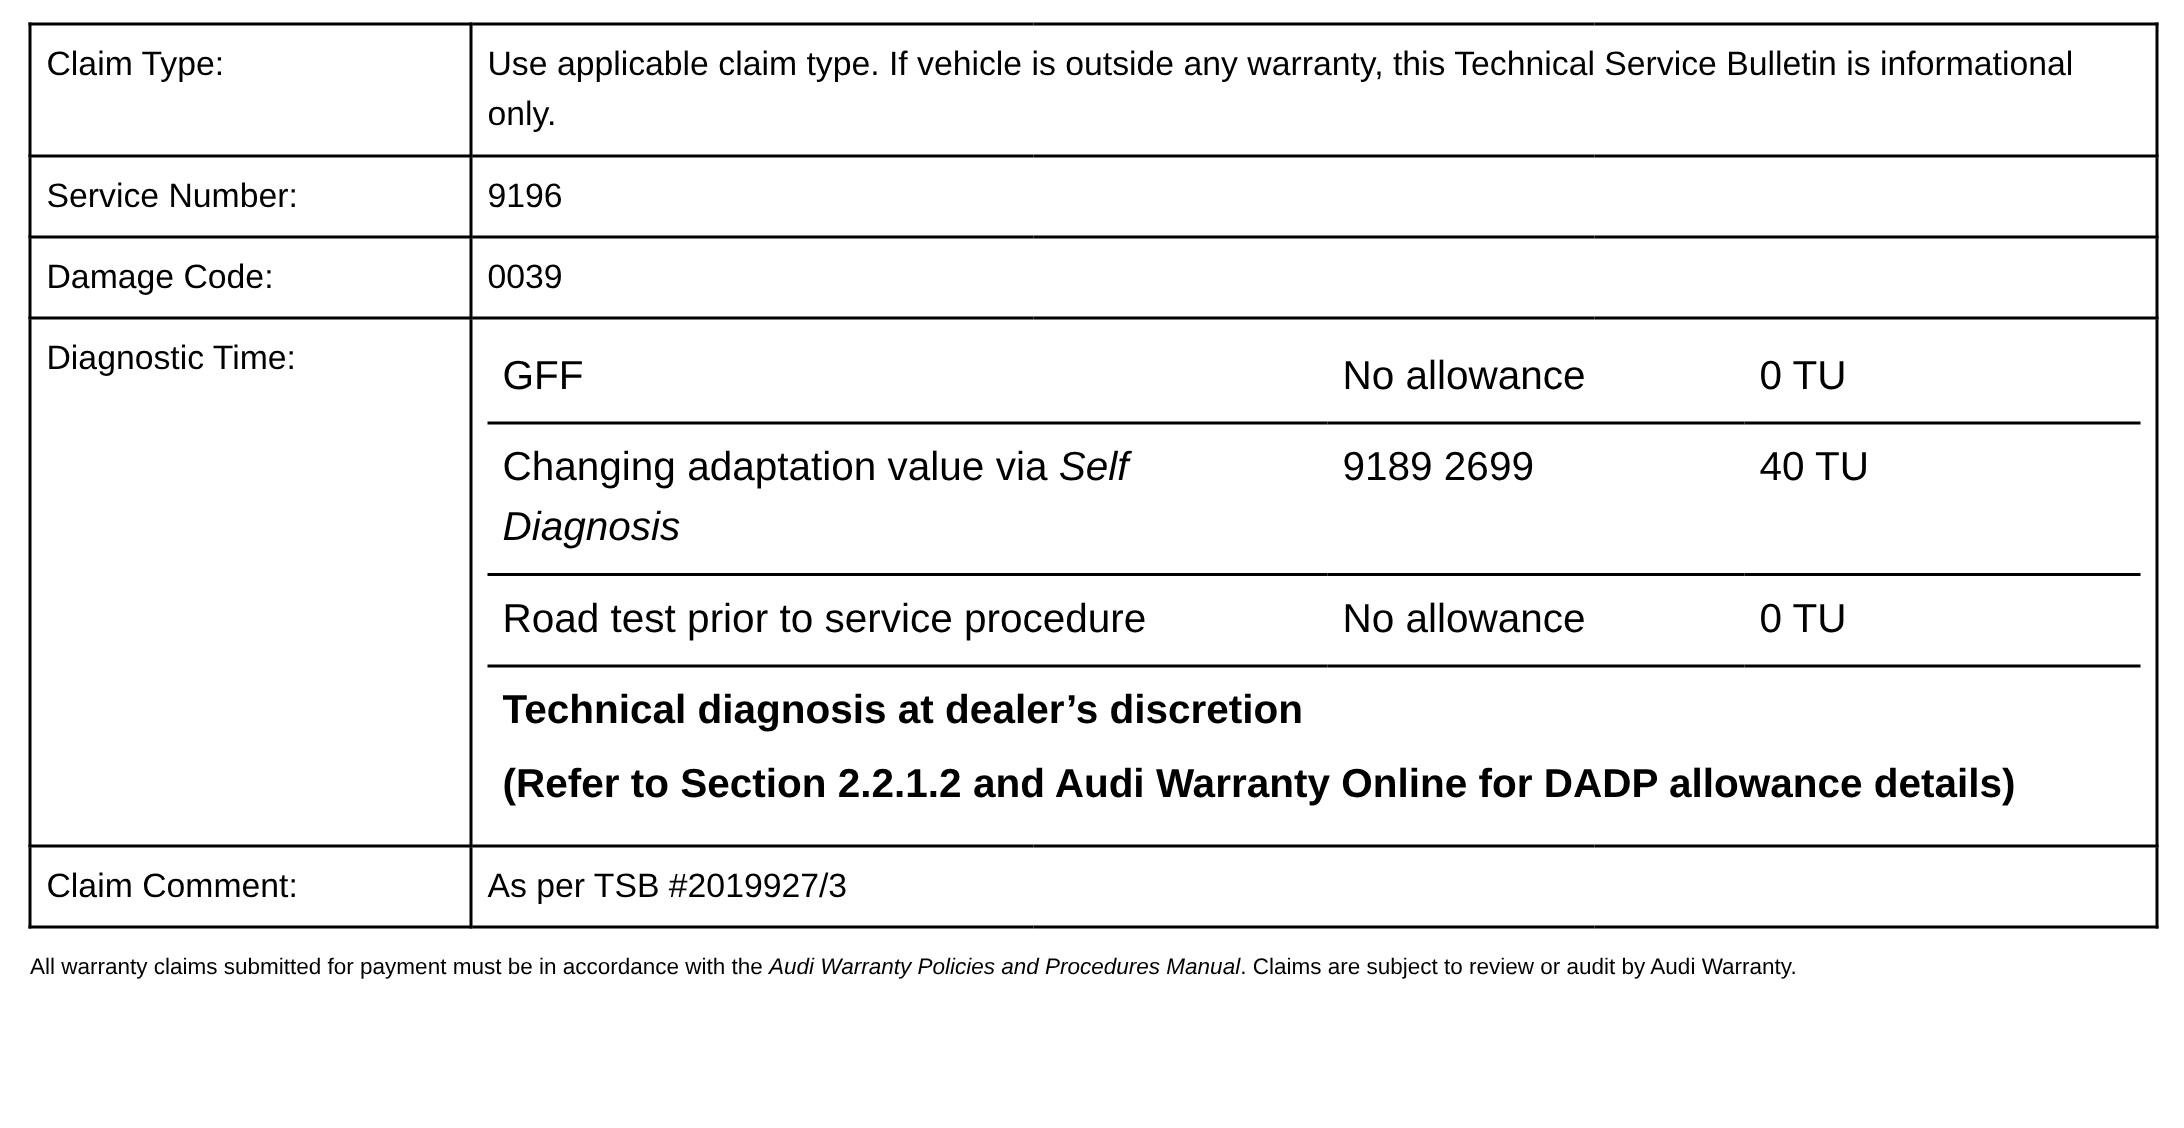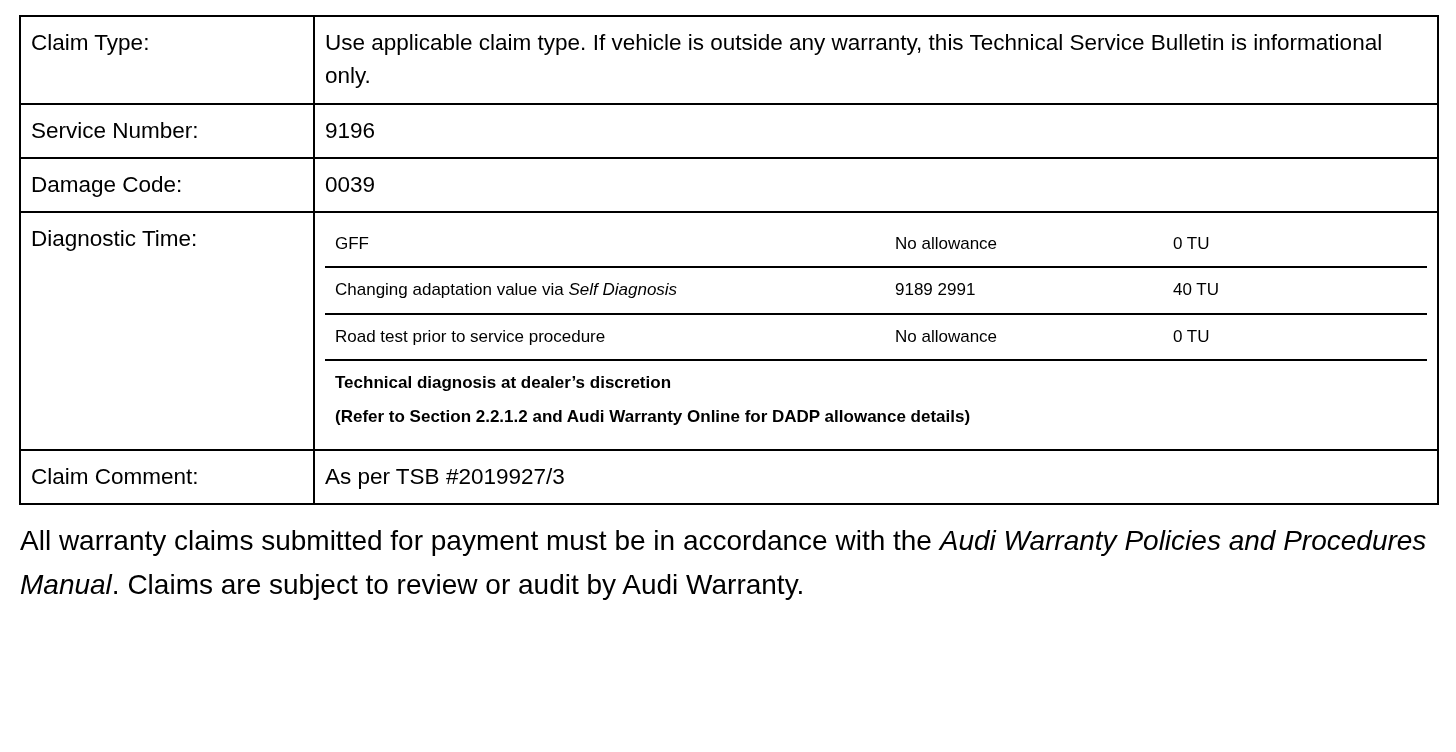--- a/index.html
+++ b/index.html
@@ -46,21 +46,21 @@
   }
   table.inner {
     border-collapse: collapse;
     table-layout: fixed;
     width: 100%;
   }
   table.inner td {
     border: 0;
     border-bottom: 2px solid #000000;
     padding: 9px 10px 10px 10px;
-    font-size: 17px;
+    font-size: 27px;
     line-height: 1.48;
     vertical-align: top;
   }
   table.inner tr:last-child td {
     border-bottom: 0;
     font-weight: bold;
   }
   td.col-desc { width: auto; }
   td.col-allow {
     width: 258px;
@@ -71,21 +71,21 @@
     border-left: 2px solid #000000;
   }
   td.full-span {
     border-left: 0;
   }
   .ital { font-style: italic; text-align: right; }
   .note-line { display: block; }
   .note-line + .note-line { margin-top: 9px; }
   .footer {
     margin-top: 14px;
-    font-size: 28px;
+    font-size: 15px;
     line-height: 1.56;
     padding-left: 2px;
     max-width: 1424px;
   }
 </style>
 </head>
 <body>
 
 <div class="page">
 
@@ -108,21 +108,21 @@
         <td colspan="3" class="nested-host">
           <table class="inner">
             <tbody>
               <tr>
                 <td class="col-desc">GFF</td>
                 <td class="col-allow">No allowance</td>
                 <td class="col-tu">0 TU</td>
               </tr>
               <tr>
                 <td class="col-desc"><span>Changing adaptation value via </span><span class="ital">Self Diagnosis</span></td>
-                <td class="col-allow">9189 2991</td>
+                <td class="col-allow">9189 2699</td>
                 <td class="col-tu">40 TU</td>
               </tr>
               <tr>
                 <td class="col-desc">Road test prior to service procedure</td>
                 <td class="col-allow">No allowance</td>
                 <td class="col-tu">0 TU</td>
               </tr>
               <tr>
                 <td colspan="3" class="full-span">
                   <span class="note-line">Technical diagnosis at dealer’s discretion</span>

